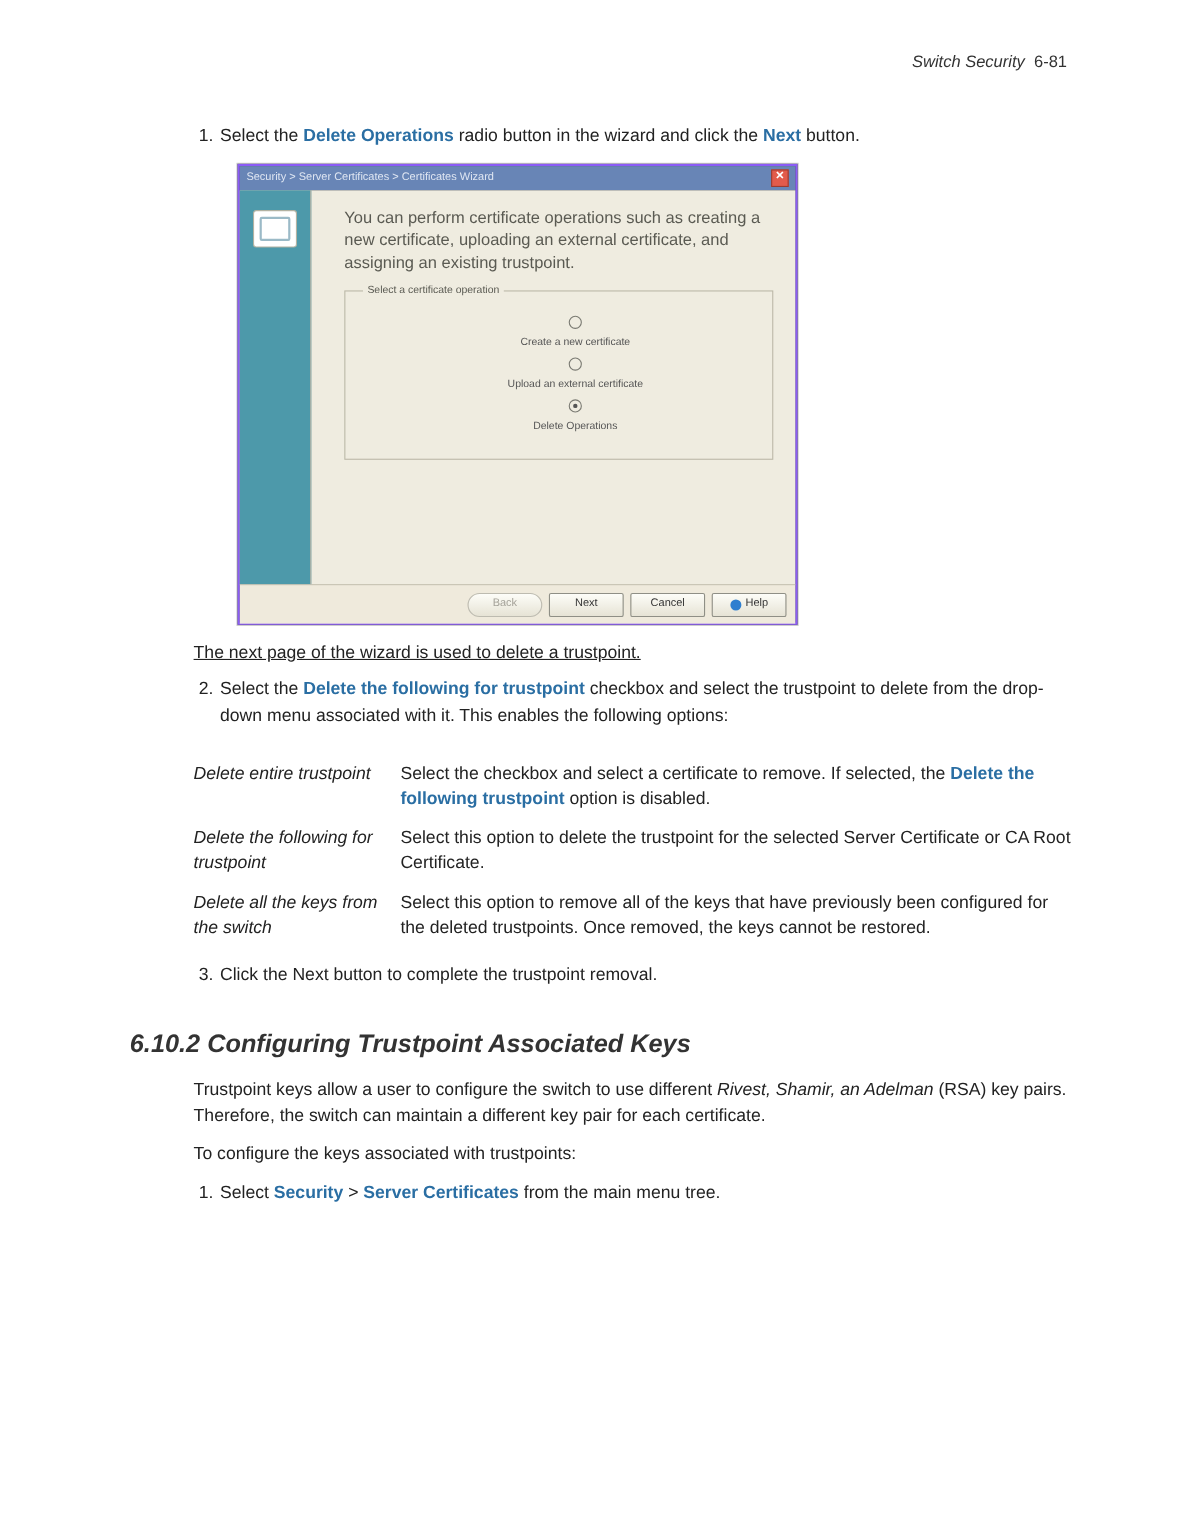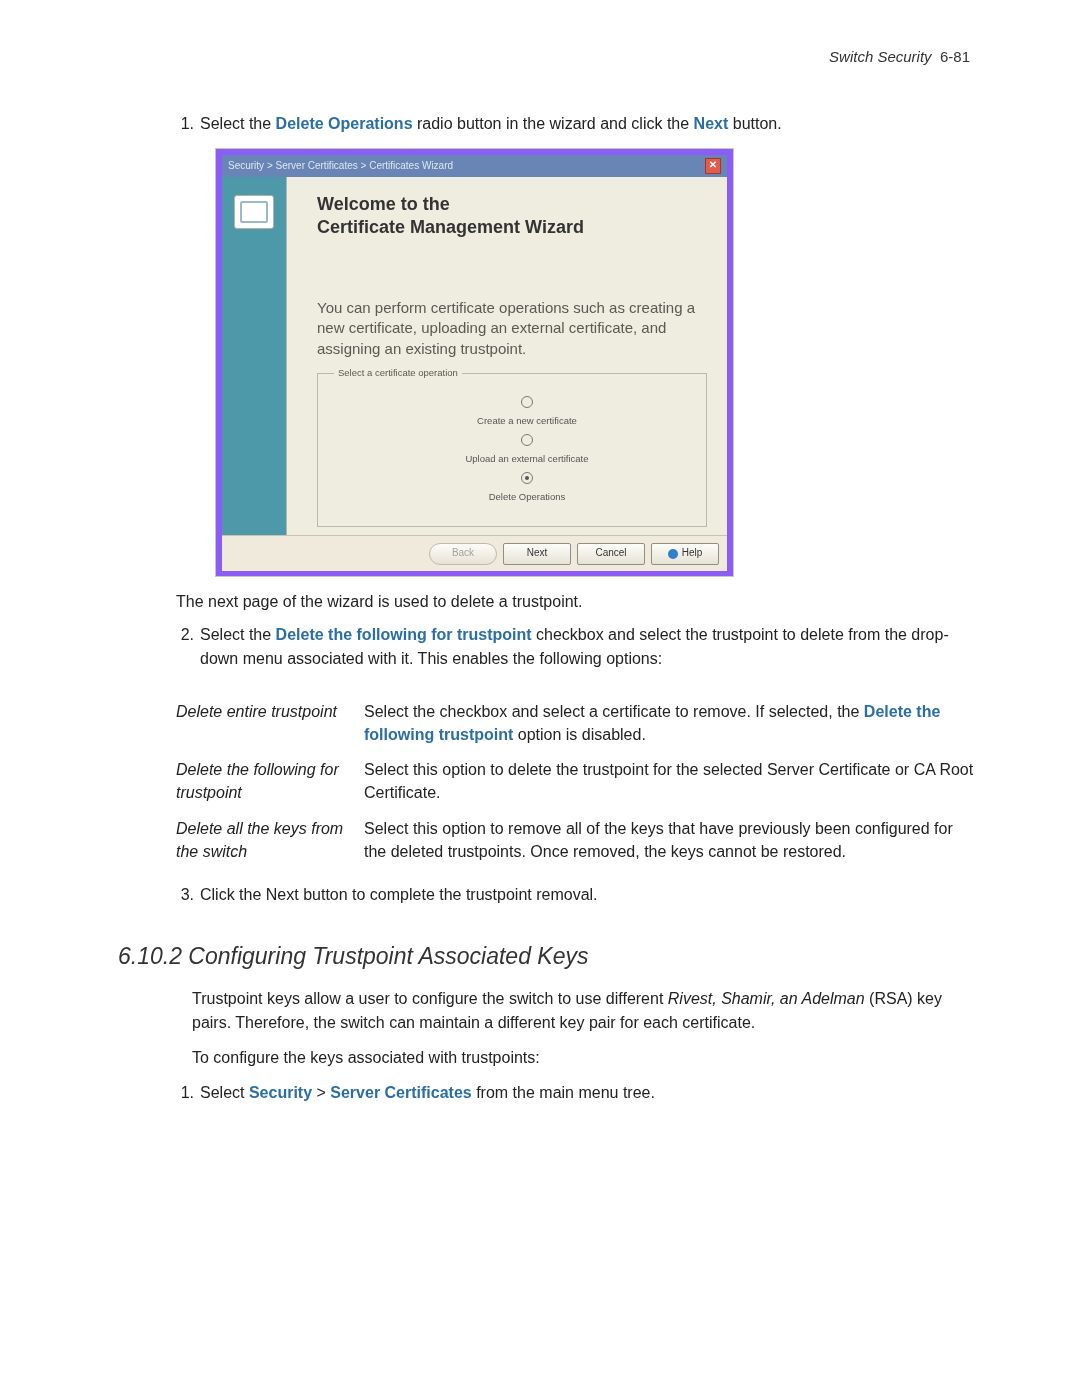--- a/index.html
+++ b/index.html
@@ -6,47 +6,47 @@
   body{font-family:Arial,Helvetica,sans-serif;color:#222;width:1080px;}
   .page{position:relative;width:1080px;height:1248px;}
   .page-header{position:absolute;top:48px;right:110px;font-size:15px;color:#333;}
   .page-header i{font-style:italic;}
   .bold-blue{font-weight:bold;color:#2a6ea3;}
   .content{position:absolute;top:112px;left:176px;width:800px;font-size:16px;line-height:1.45;}
   .step{display:flex;gap:6px;margin-bottom:10px;}
   .step-num{flex:0 0 18px;text-align:right;}
   .step-body{flex:1;}
   .wiz-wrap{margin:14px 0 14px 40px;}
-  .wiz{width:505px;height:415px;border:6px solid #8b5cf6;background:#404040;box-shadow:0 0 0 1px #c7c7c7;font-family:Arial,Helvetica,sans-serif;}
+  .wiz{width:505px;height:415px;border:2px solid #8b5cf6;background:#404040;box-shadow:0 0 0 1px #c7c7c7;font-family:Arial,Helvetica,sans-serif;}
   .wiz-title{background:#6885b6;color:#dfe6f2;font-size:10px;padding:3px 6px;display:flex;align-items:center;}
   .wiz-title span{flex:1;}
   .wiz-close{width:14px;height:14px;background:#e25b4b;border:1px solid #9b3b30;color:#fff;font-size:10px;line-height:12px;text-align:center;font-weight:bold;}
   .wiz-body{display:flex;height:358px;background:#efece0;}
   .wiz-side{width:64px;background:#4d99aa;border-right:1px solid #b9b6a8;}
   .wiz-icon{width:38px;height:32px;background:#fff;border:1px solid #b2b2a2;border-radius:3px;margin:18px auto 0;display:flex;align-items:center;justify-content:center;}
   .wiz-icon::before{content:'';display:block;width:24px;height:18px;border:2px solid #9bbac7;border-radius:2px;}
   .wiz-main{flex:1;padding:16px 20px 10px 30px;color:#333;}
   .wiz-h1{font-size:18px;font-weight:bold;color:#333;line-height:1.25;margin-bottom:60px;}
   .wiz-desc{font-size:15px;color:#5a5a52;margin-bottom:14px;line-height:1.35;}
   .wiz-fieldset{border:1px solid #bcb8a8;padding:12px 16px 16px;font-size:10px;color:#555;margin-bottom:0;}
   .wiz-fieldset .leg{position:relative;top:-20px;background:#efece0;display:inline-block;padding:0 4px;font-size:9.5px;color:#5a5a52;}
   .radio-row{display:flex;align-items:center;gap:6px;margin:6px 0 6px 30px;font-size:9.5px;flex-direction:column;}
   .radio{width:10px;height:10px;border:1px solid #7a7a72;border-radius:50%;display:inline-flex;align-items:center;justify-content:center;}
   .radio.sel::after{content:'';width:4px;height:4px;background:#555;border-radius:50%;}
   .wiz-footer{border-top:1px solid #c8c4b4;background:#efeadc;height:35px;display:flex;align-items:center;justify-content:flex-end;gap:6px;padding:0 8px;}
   .wbtn{font-size:10px;height:20px;min-width:50px;padding:0 8px;border:1px solid #8f8f86;background:linear-gradient(#fdfdf8,#e6e3d5);border-radius:2px;color:#333;display:inline-flex;align-items:center;justify-content:center;}
   .wbtn.disabled{color:#a5a39a;border-color:#bdbbb0;border-radius:11px;}
   .wbtn.help::before{content:'';width:10px;height:10px;border-radius:50%;background:#2f7fcf;margin-right:4px;display:inline-block;}
-  .post{margin:14px 0 10px;}
+  .post{margin:14px 0 10px;text-decoration:underline;}
   .opt-table{display:table;margin:18px 0 8px;width:100%;border-spacing:0 12px;}
   .opt-row{display:table-row;}
   .opt-label{display:table-cell;width:170px;font-style:italic;vertical-align:top;padding-right:18px;}
   .opt-desc{display:table-cell;vertical-align:top;}
-  .section-h{font-size:23px;font-weight:normal;font-style:italic;color:#333;margin:34px 0 14px -58px;}
-  .para{margin:0 16px 12px;}
+  .section-h{font-size:23px;font-weight:bold;font-style:italic;color:#333;margin:34px 0 14px -58px;}
+  .para{margin:0 0 12px;}
 </style>
 </head>
 <body>
 
 <div class="page">
   <div class="page-header">
     <i>Switch Security</i>&nbsp;&nbsp;<span>6-81</span>
   </div>
 
   <div class="content">
@@ -62,24 +62,20 @@
       <div class="wiz">
         <div class="wiz-title">
           <span>Security &gt; Server Certificates &gt; Certificates Wizard</span>
           <div class="wiz-close">✕</div>
         </div>
         <div class="wiz-body">
           <div class="wiz-side">
             <div class="wiz-icon"></div>
           </div>
           <div class="wiz-main">
-            <div class="wiz-h1">
-              <span>Welcome to the</span><br>
-              <span>Certificate Management Wizard</span>
-            </div>
             <div class="wiz-desc">You can perform certificate operations such as creating a new certificate, uploading an external certificate, and assigning an existing trustpoint.</div>
             <div class="wiz-fieldset">
               <span class="leg">Select a certificate operation</span>
               <div style="margin-top:-10px;">
                 <div class="radio-row">
                   <span class="radio"></span>
                   <span>Create a new certificate</span>
                 </div>
                 <div class="radio-row">
                   <span class="radio"></span>

